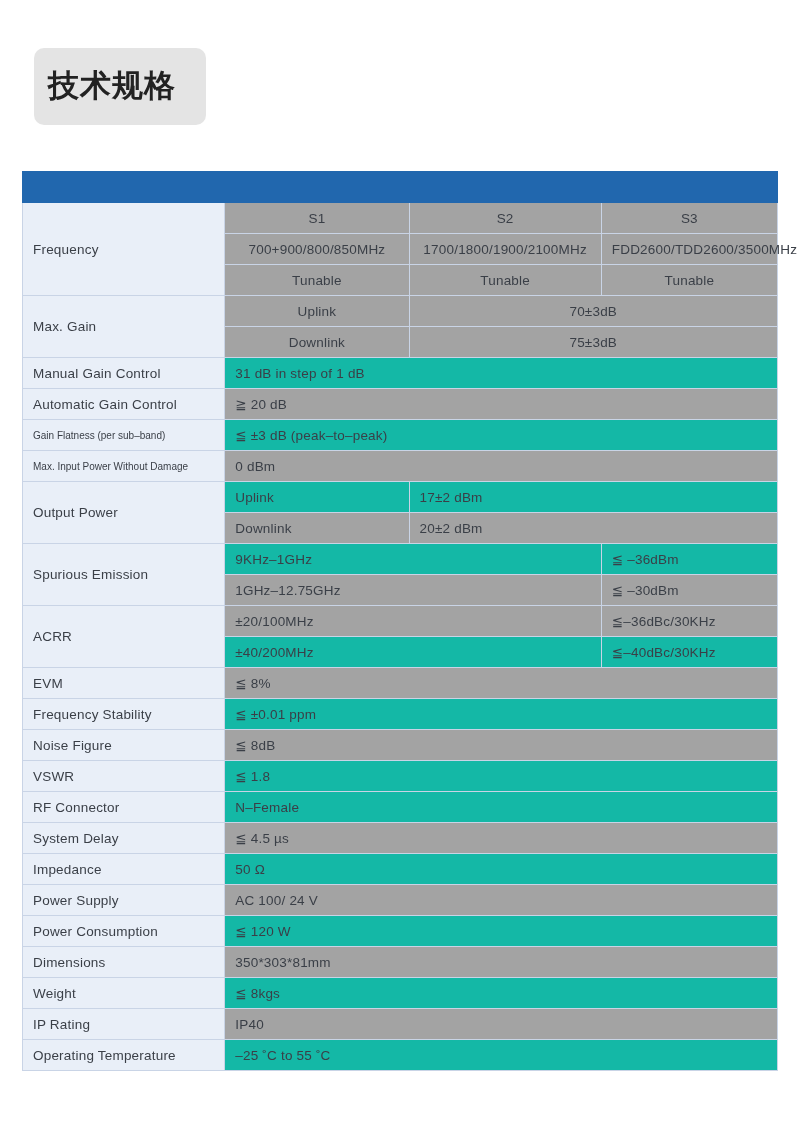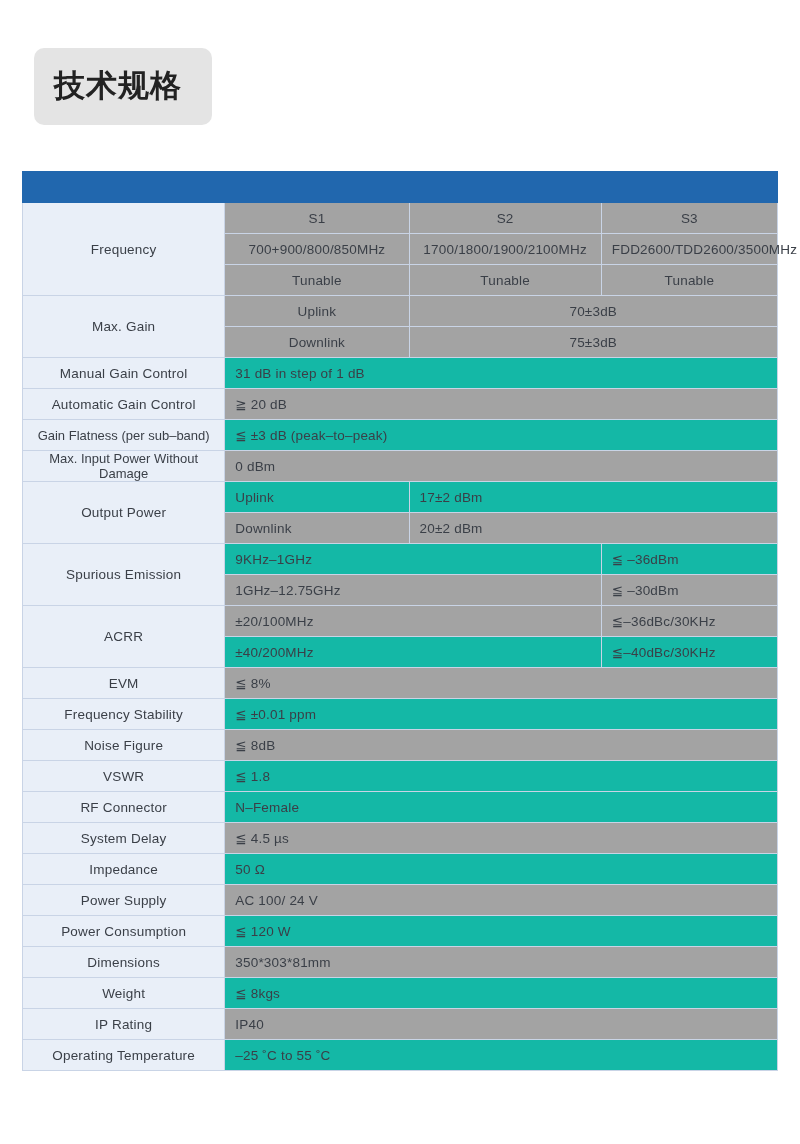--- a/index.html
+++ b/index.html
@@ -19,21 +19,21 @@
     width: 800px;
     min-height: 1144px;
     box-sizing: border-box;
   }
   
   .title-badge {
     margin: 48px 0 0 34px;
     display: inline-block;
     background: #e4e4e4;
     border-radius: 10px;
-    padding: 22px 30px 24px 20px;
+    padding: 22px 30px 24px 14px;
   }
   .title-badge .title-text {
     font-size: 31px;
     line-height: 1;
     font-weight: bold;
     color: #222222;
     letter-spacing: 1px;
     font-family: "DejaVu Sans", sans-serif;
   }
 
@@ -55,28 +55,28 @@
     height: 30px;
     vertical-align: middle;
     font-family: "Liberation Sans", sans-serif;
   }
   .band-head {
     background: #2167ae;
     height: 46px;
     border: 1px solid #2167ae !important;
   }
   td.label {
-    text-align: center;
+    text-align: left;
     background: #e9eff8;
     color: #3d4450;
     font-size: 13.5px;
     letter-spacing: 0.2px;
   }
   td.label.small {
-    font-size: 13px;
+    font-size: 10px;
     letter-spacing: 0;
   }
   td.val {
     background: #14b8a6;
     text-align: left;
     letter-spacing: 0.2px;
   }
   td.val.alt {
     background: #a3a3a3;
   }

